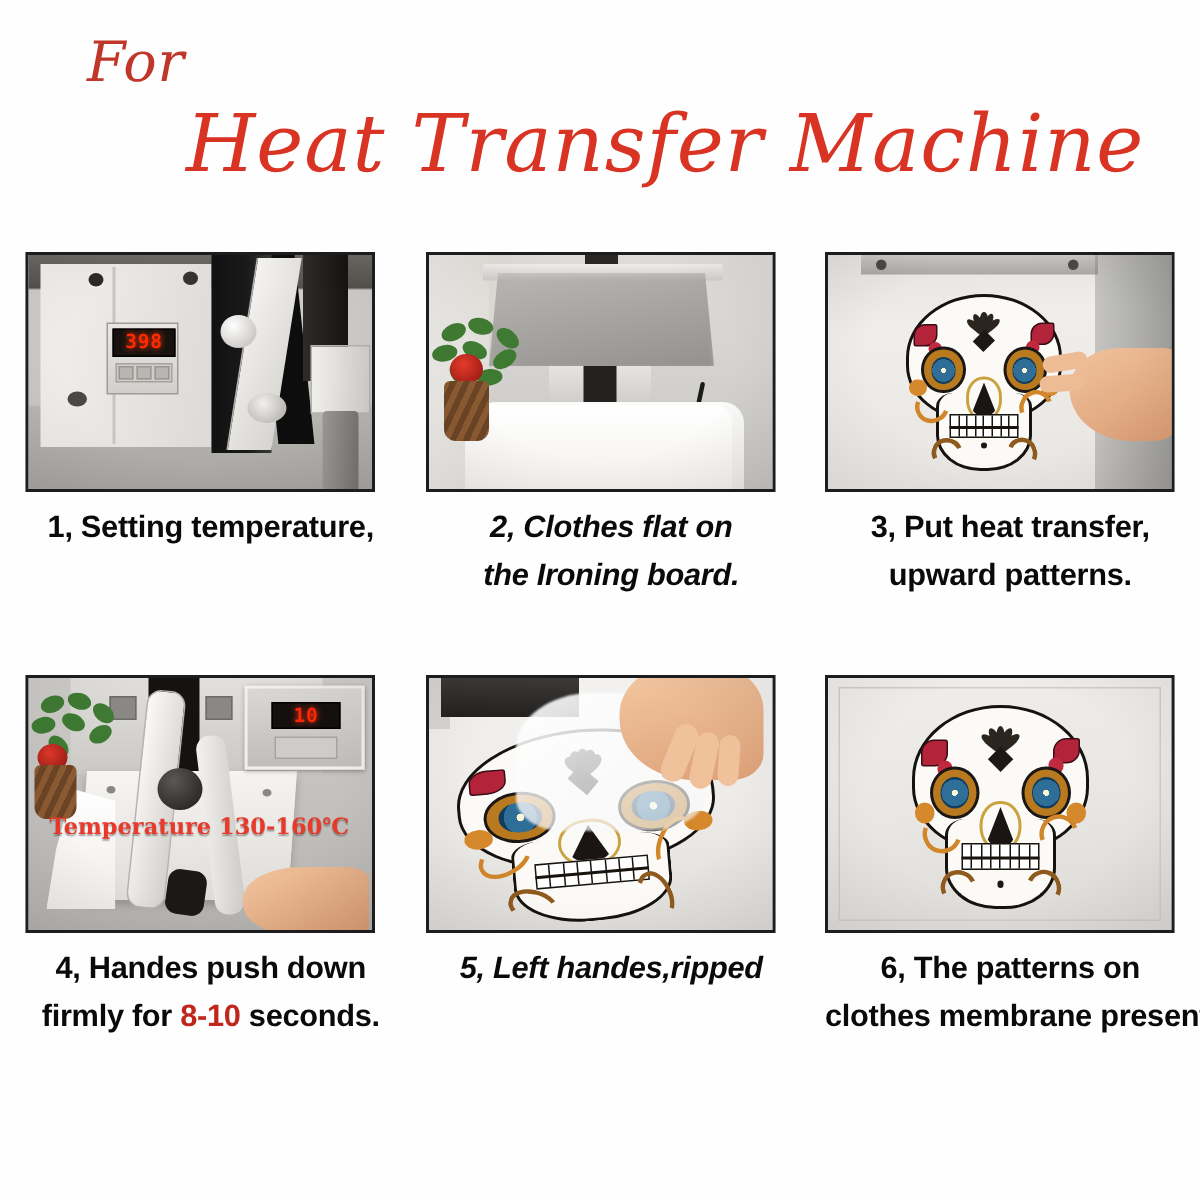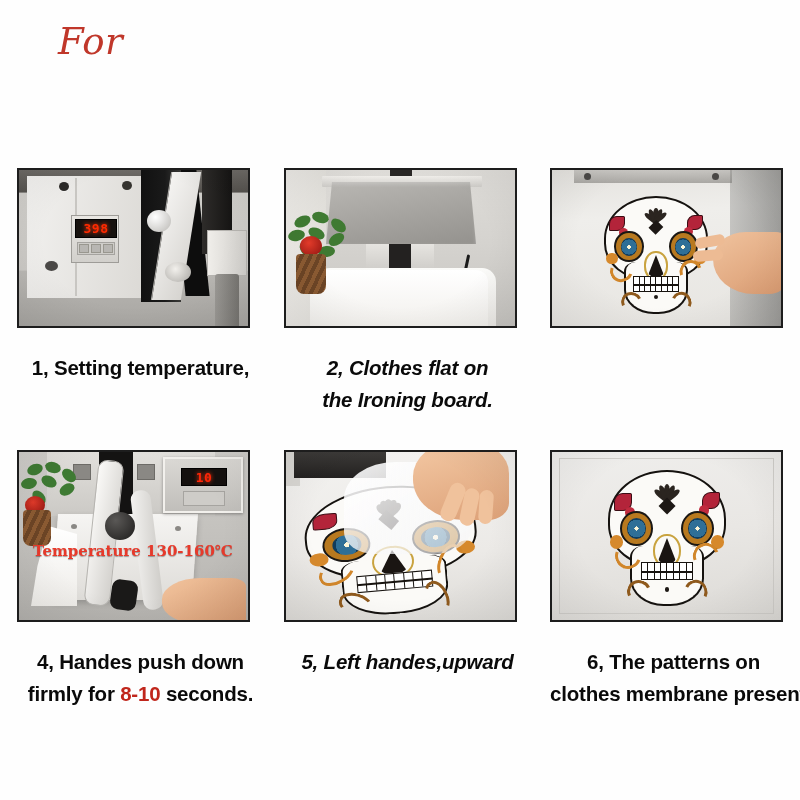--- a/index.html
+++ b/index.html
@@ -74,21 +74,21 @@
 
   
   .caption {
     font-family: "Liberation Sans", sans-serif;
     font-weight: bold;
     font-size: 20.5px;
     color: #0a0a0a;
     line-height: 1.55;
     text-align: center;
     width: 247px;
-    margin-top: 24px;
+    margin-top: 8px;
     letter-spacing: -0.2px;
   }
   .caption .l1, .caption .l2 { display: block; white-space: nowrap; }
   .cap-red { color: #c0261c; }
 
   
   .banner {
     position: absolute;
     left: 11px;
     top: 723px;
@@ -234,20 +234,21 @@
   .fade { position:absolute; inset:0; pointer-events:none;
           background:radial-gradient(ellipse at 50% 45%, rgba(255,255,255,0) 55%, rgba(0,0,0,0.07) 100%); }
 </style>
 </head>
 <body>
 
 <div id="poster">
 
   <div class="header">
     <div class="title-for">For</div>
+    <div class="title-main">Heat Transfer Machine</div>
   </div>
 
   <div class="grid">
 
     <div class="row row-1">
 
       <div class="cell cell-a">
         <div class="photo">
           <div class="p1-bg"></div>
           <div class="p1-body"></div>
@@ -356,20 +357,24 @@
             <div class="sk-teeth-line"></div>
             <div class="sk-swirl2 l"></div>
             <div class="sk-swirl2 r"></div>
             <div class="sk-dot" style="left:48%;top:84%"></div>
           </div>
           <div class="p3-hand"></div>
           <div class="p3-finger" style="right:56px;top:66px;transform:rotate(-10deg)"></div>
           <div class="p3-finger" style="right:58px;top:80px;transform:rotate(-4deg)"></div>
           <div class="fade"></div>
         </div>
+        <div class="caption">
+          <span class="l1">3, Put heat transfer,</span>
+          <span class="l2">upward patterns.</span>
+        </div>
       </div>
     </div>
 
     <div class="row row-2">
 
       <div class="cell cell-a">
         <div class="photo r2">
           <div class="p4-bg"></div>
           <div class="p4-back"></div>
           <div class="p4-slotl"></div>
@@ -453,21 +458,21 @@
             <div class="sk-swirl2 r"></div>
           </div>
           <div class="p5-film"></div>
           <div class="p5-hand"></div>
           <div class="p5-f1"></div>
           <div class="p5-f2"></div>
           <div class="p5-f3"></div>
           <div class="fade"></div>
         </div>
         <div class="caption">
-          <span class="l1">5, Left handes,upward</span>
+          <span class="l1">5, Left handes,ripped</span>
         </div>
       </div>
 
       <div class="cell cell-c">
         <div class="photo r2">
           <div class="p6-bg"></div>
           <div class="p6-inner"></div>
           <div class="skull" style="left:56px; top:18px; width:118px; height:136px;">
             <div class="sk-cranium"></div>
             <div class="sk-jaw"></div>

